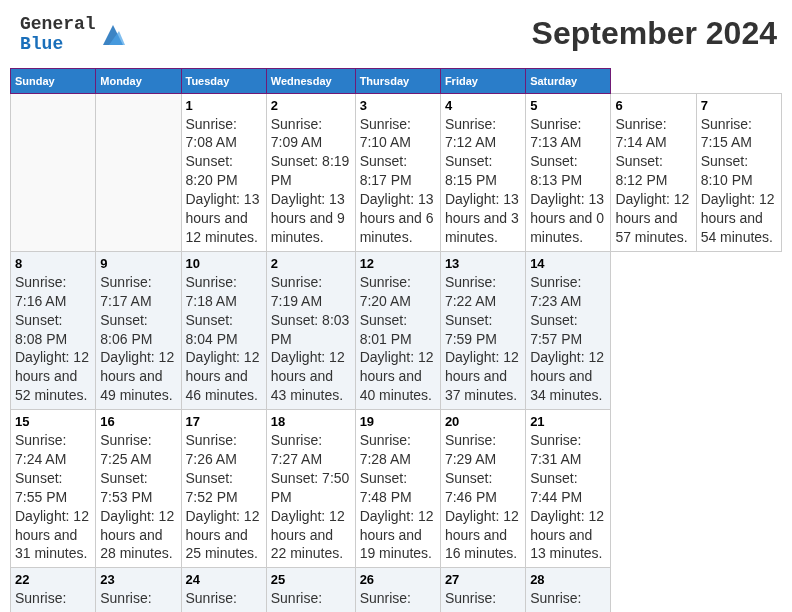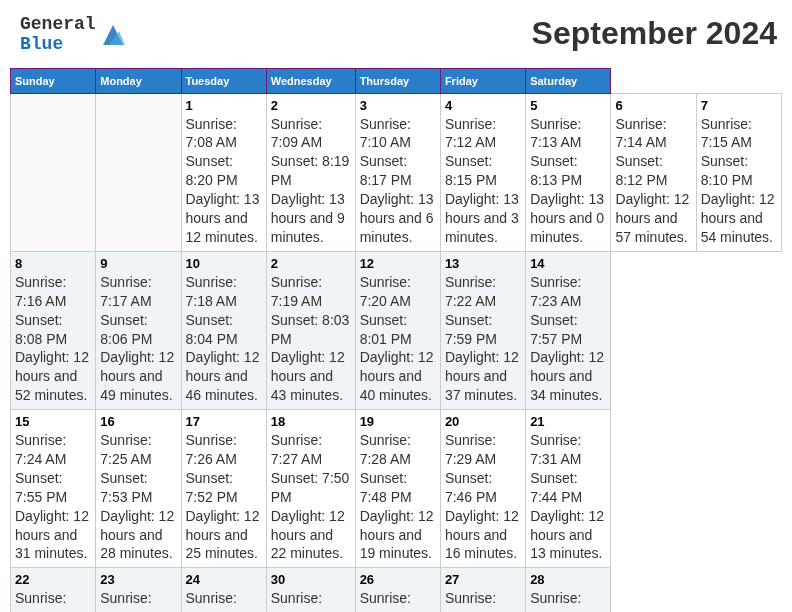--- a/index.html
+++ b/index.html
@@ -227,21 +227,21 @@
         </td>
         <td>
           <span class="day-num">23</span>
           <span class="day-info">Sunrise: 7:33 AM<br>Sunset: 7:41 PM<br>Daylight: 12 hours and 7 minutes.</span>
         </td>
         <td>
           <span class="day-num">24</span>
           <span class="day-info">Sunrise: 7:34 AM<br>Sunset: 7:39 PM<br>Daylight: 12 hours and 4 minutes.</span>
         </td>
         <td>
-          <span class="day-num">30</span>
+          <span class="day-num">25</span>
           <span class="day-info">Sunrise: 7:35 AM<br>Sunset: 7:37 PM<br>Daylight: 12 hours and 1 minute.</span>
         </td>
         <td>
           <span class="day-num">26</span>
           <span class="day-info">Sunrise: 7:36 AM<br>Sunset: 7:35 PM<br>Daylight: 11 hours and 58 minutes.</span>
         </td>
         <td>
           <span class="day-num">27</span>
           <span class="day-info">Sunrise: 7:37 AM<br>Sunset: 7:33 PM<br>Daylight: 11 hours and 55 minutes.</span>
         </td>

